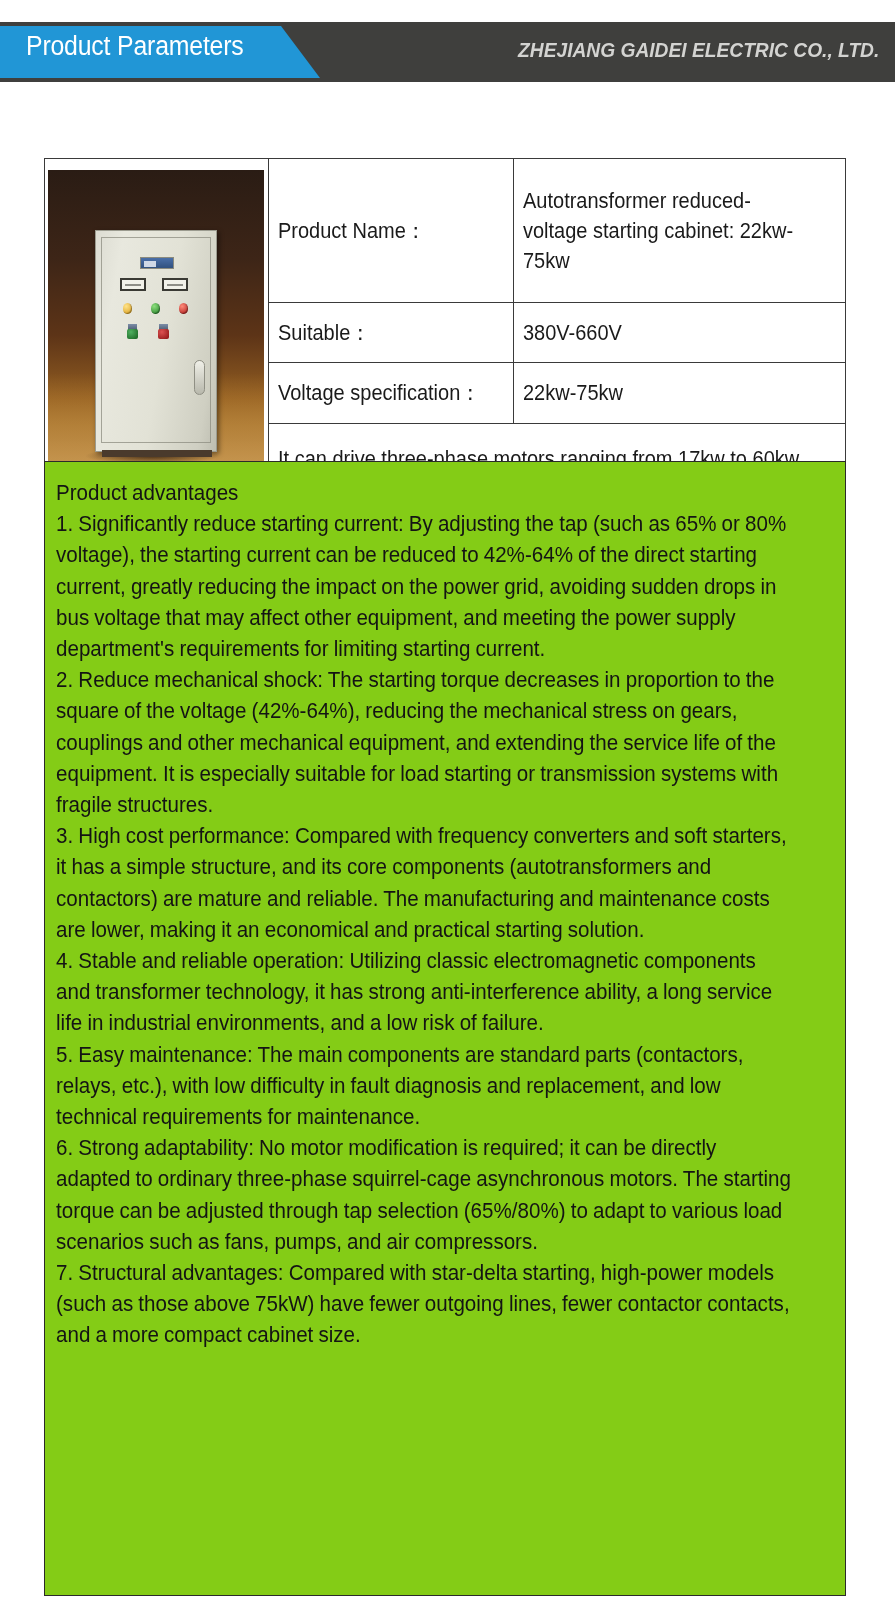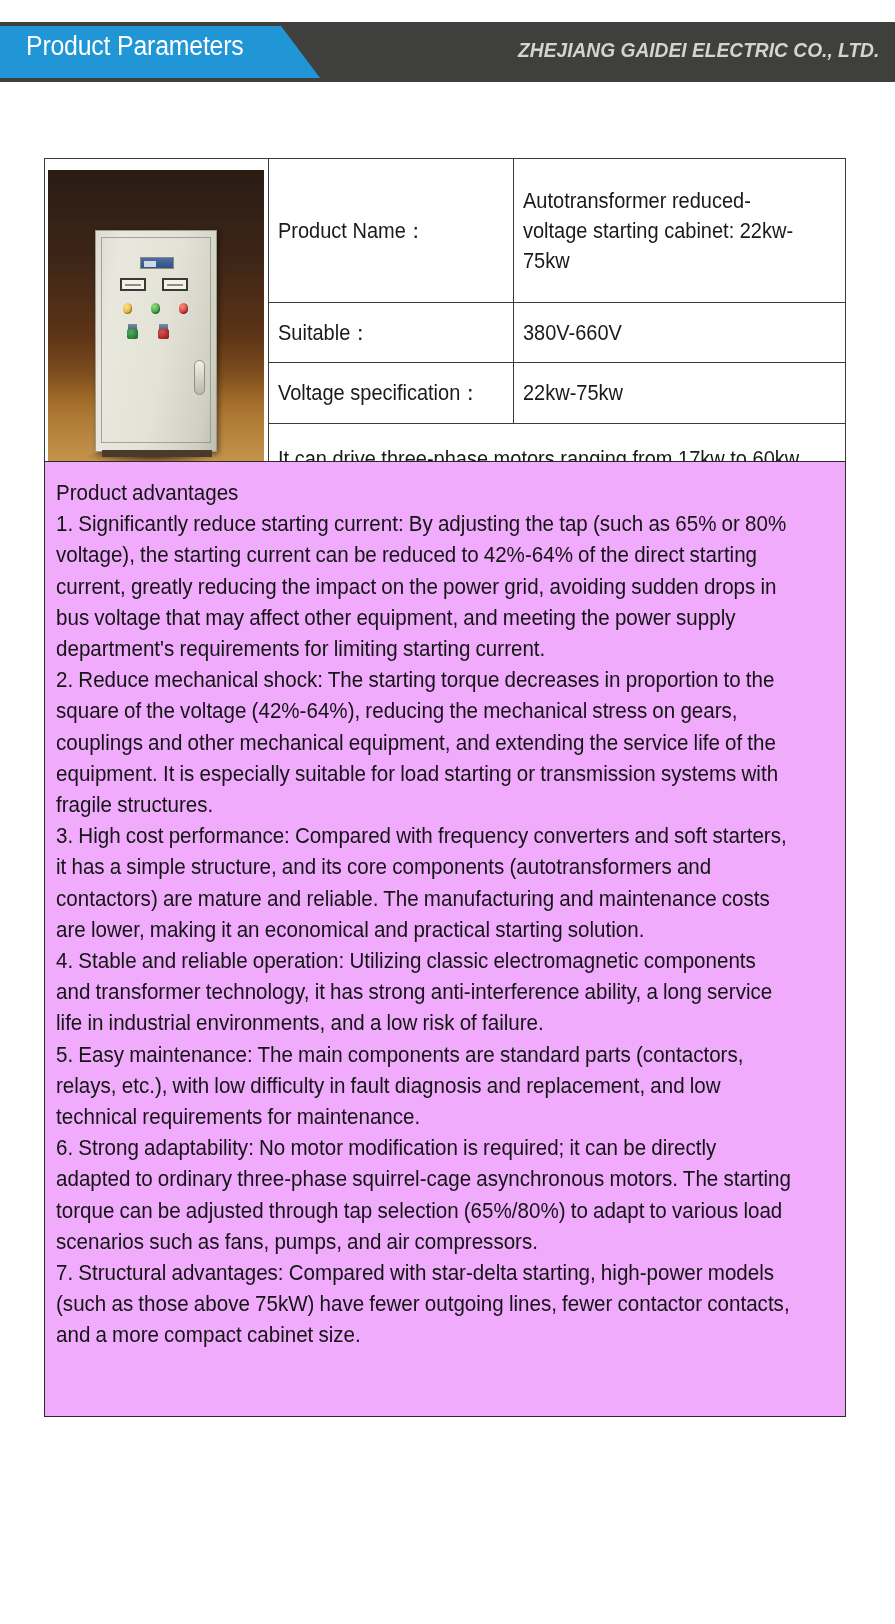--- a/index.html
+++ b/index.html
@@ -267,23 +267,23 @@
     height: 7px;
     background: #4a3a2c;
   }
 
   
   .advantages {
     position: absolute;
     left: 44px;
     top: 461px;
     width: 802px;
-    height: 956px;
+    height: 1135px;
     border: 1px solid #2a2a2a;
-    background: #f0abfc;
+    background: #84cc16;
     padding: 15px 2px 10px 11px;
   }
   .advantages-text {
     font-size: 22px;
     line-height: 31.2px;
     color: #141414;
     font-family: "Liberation Sans", sans-serif;
     white-space: pre-wrap;
     transform: scaleX(0.935);
     transform-origin: left top;

